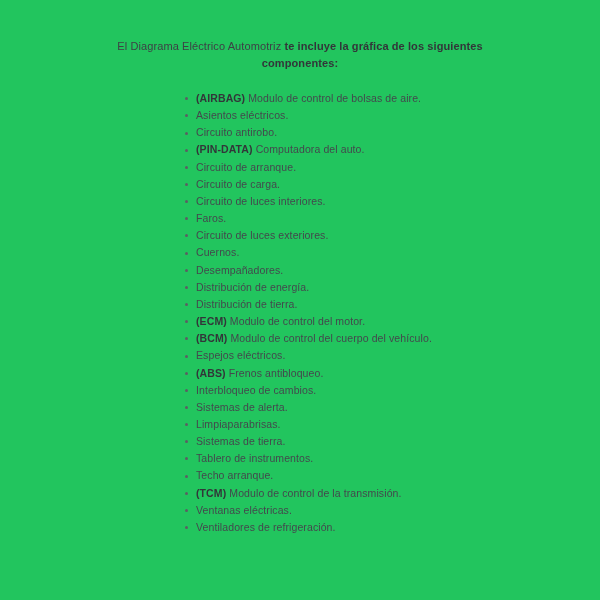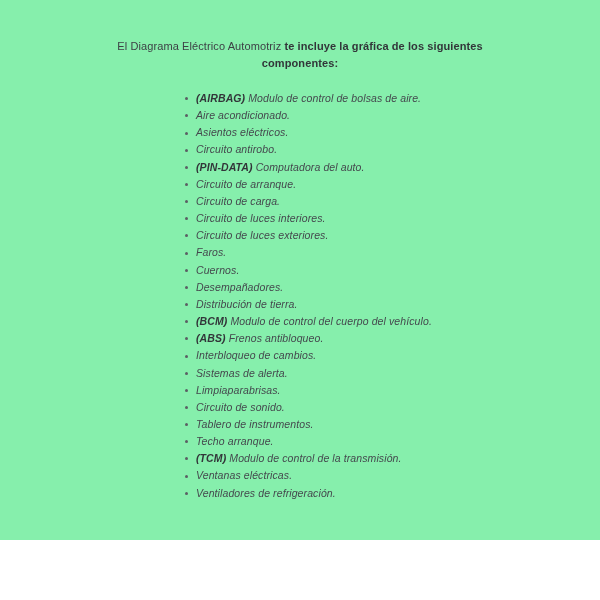--- a/index.html
+++ b/index.html
@@ -4,22 +4,22 @@
 <style>
   html, body {
     margin: 0;
     padding: 0;
     background: #ffffff;
     font-family: "Liberation Sans", "DejaVu Sans", sans-serif;
   }
   .page {
     position: relative;
     width: 600px;
-    height: 540px;
-    background: #86efac;
+    height: 600px;
+    background: #22c55e;
     overflow: hidden;
     color: #3f4347;
   }
   .heading {
     position: absolute;
     top: 38px;
     left: 0;
     width: 600px;
     margin: 0;
     text-align: center;
@@ -40,21 +40,20 @@
     padding: 0;
     list-style: none;
     font-size: 10.5px;
     line-height: 17.15px;
     letter-spacing: 0.1px;
     color: #44484d;
   }
   .component-list li {
     position: relative;
     white-space: nowrap;
-    font-style: italic;
   }
   .component-list li::before {
     content: "";
     position: absolute;
     left: -11px;
     top: 7.2px;
     width: 3px;
     height: 3px;
     border-radius: 50%;
     background: #5b5f63;
@@ -65,37 +64,39 @@
   }
 </style>
 </head>
 <body>
 
 <main class="page">
   <p class="heading"><span>El Diagrama Eléctrico Automotriz</span> <strong>te incluye la gráfica de los siguientes</strong><br><strong>componentes:</strong></p>
 
   <ul class="component-list">
       <li><strong>(AIRBAG)</strong> <span>Modulo de control de bolsas de aire.</span></li>
-      <li><span>Aire acondicionado.</span></li>
       <li><span>Asientos eléctricos.</span></li>
       <li><span>Circuito antirobo.</span></li>
       <li><strong>(PIN-DATA)</strong> <span>Computadora del auto.</span></li>
       <li><span>Circuito de arranque.</span></li>
       <li><span>Circuito de carga.</span></li>
       <li><span>Circuito de luces interiores.</span></li>
+      <li><span>Faros.</span></li>
       <li><span>Circuito de luces exteriores.</span></li>
-      <li><span>Faros.</span></li>
       <li><span>Cuernos.</span></li>
       <li><span>Desempañadores.</span></li>
+      <li><span>Distribución de energía.</span></li>
       <li><span>Distribución de tierra.</span></li>
+      <li><strong>(ECM)</strong> <span>Modulo de control del motor.</span></li>
       <li><strong>(BCM)</strong> <span>Modulo de control del cuerpo del vehículo.</span></li>
+      <li><span>Espejos eléctricos.</span></li>
       <li><strong>(ABS)</strong> <span>Frenos antibloqueo.</span></li>
       <li><span>Interbloqueo de cambios.</span></li>
       <li><span>Sistemas de alerta.</span></li>
       <li><span>Limpiaparabrisas.</span></li>
-      <li><span>Circuito de sonido.</span></li>
+      <li><span>Sistemas de tierra.</span></li>
       <li><span>Tablero de instrumentos.</span></li>
       <li><span>Techo arranque.</span></li>
       <li><strong>(TCM)</strong> <span>Modulo de control de la transmisión.</span></li>
       <li><span>Ventanas eléctricas.</span></li>
       <li><span>Ventiladores de refrigeración.</span></li>
     </ul>
 </main>
 
 </body></html>

